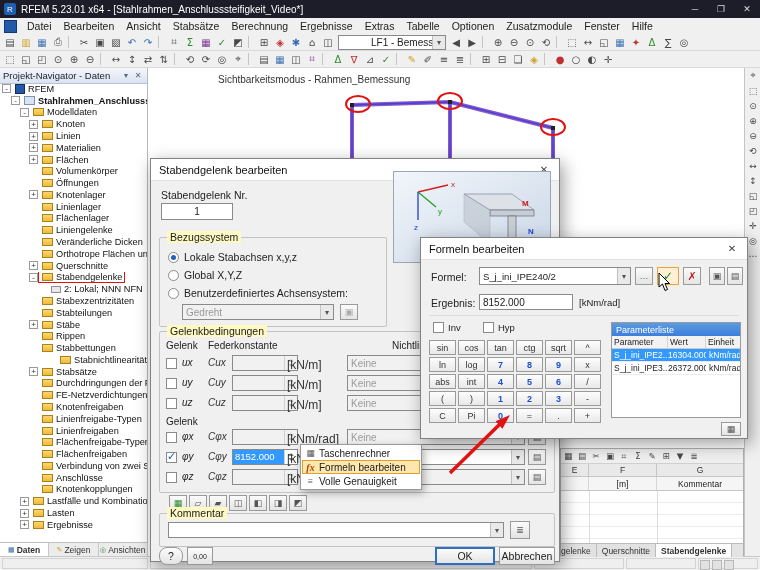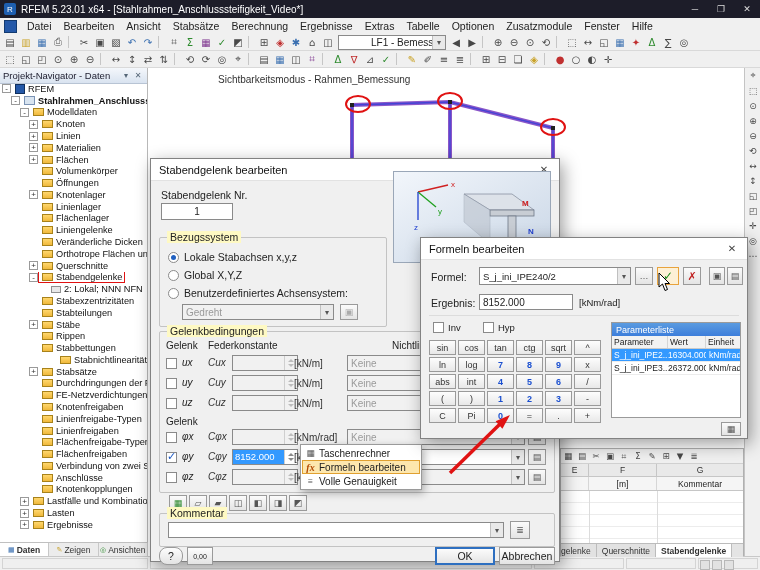--- a/index.html
+++ b/index.html
@@ -130,21 +130,21 @@
   .ar{width:12px;border-left:1px solid #cfcfcf;display:flex;flex-direction:column;align-items:center;justify-content:center;gap:2px;}
   .au{width:0;height:0;border-left:3px solid transparent;border-right:3px solid transparent;border-bottom:3px solid #8a8a8a;}
   .ad{width:0;height:0;border-left:3px solid transparent;border-right:3px solid transparent;border-top:3px solid #8a8a8a;}
   .grow:not(.on) .au{border-bottom-color:#bdbdbd;} .grow:not(.on) .ad{border-top-color:#bdbdbd;}
 
   .grow{position:absolute;left:0;right:0;height:20px;}
   .grow .cb{position:absolute;left:6px;top:4px;}
   .dof{position:absolute;left:22px;top:3px;font-size:10px;font-style:italic;}
   .clab{position:absolute;left:48px;top:3px;font-size:10px;font-style:italic;color:#333;}
   .grow .spin{left:72px;top:1px;width:66px;height:16px;}
-  .unit{position:absolute;left:134px;top:4px;font-size:10px;color:#333;}
+  .unit{position:absolute;left:127px;top:4px;font-size:12px;color:#333;}
   .ncombo{position:absolute;left:187px;top:1px;width:178px;height:16px;}
   .grow:not(.on) .ncombo{background:#f1f1f1;color:#9a9a9a;}
   .nbtn{position:absolute;left:368px;top:1px;}
 
   .mbtn{width:18px;height:16px;border:1px solid #9a9a9a;background:linear-gradient(#fbfbfb,#e4e4e4);
         display:inline-flex;align-items:center;justify-content:center;font-size:9px;color:#555;box-sizing:border-box;}
   .pbtn{position:absolute;height:18px;border:1px solid #9a9a9a;background:linear-gradient(#fdfdfd,#e3e3e3);
         font-size:10.5px;display:flex;align-items:center;justify-content:center;box-sizing:border-box;}
   .pbtn.ok{border-color:var(--accent,#2e6fc0);box-shadow:inset 0 0 0 1px var(--accent,#2e6fc0);}
 

